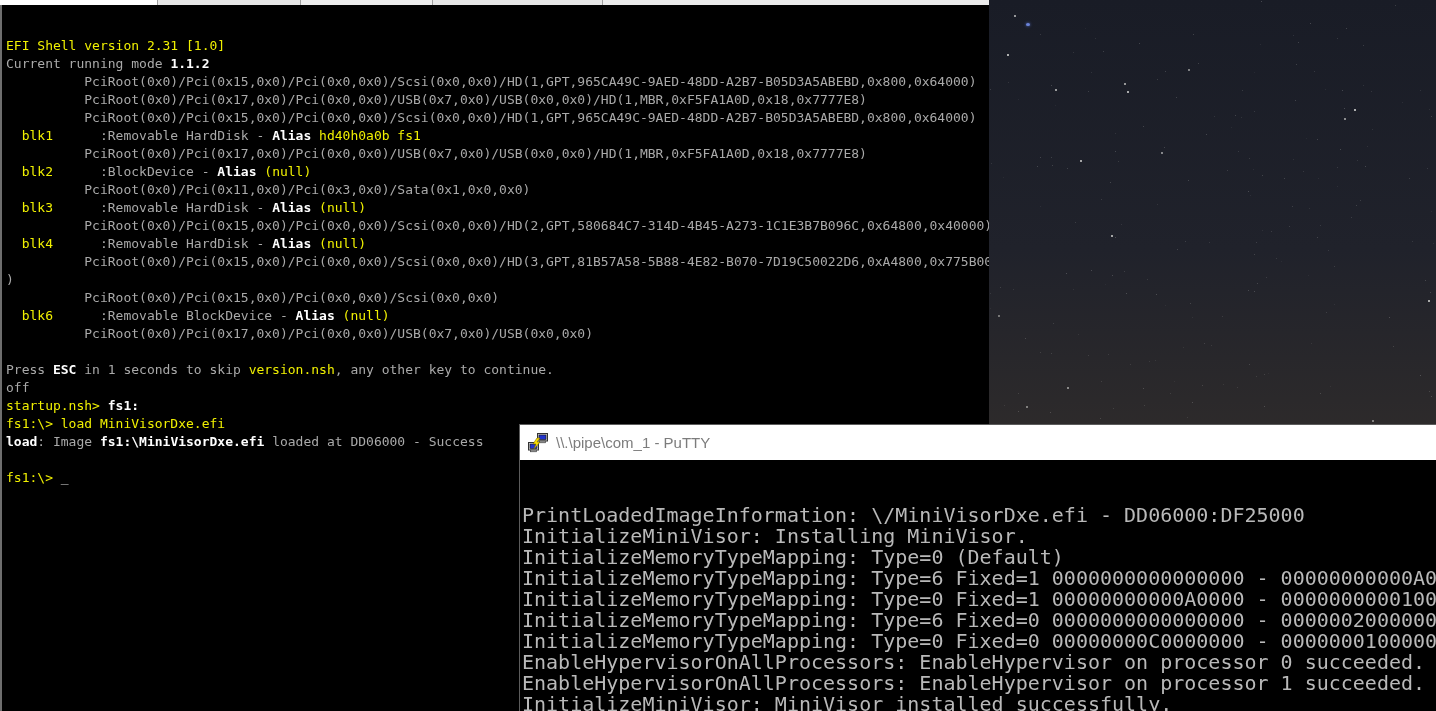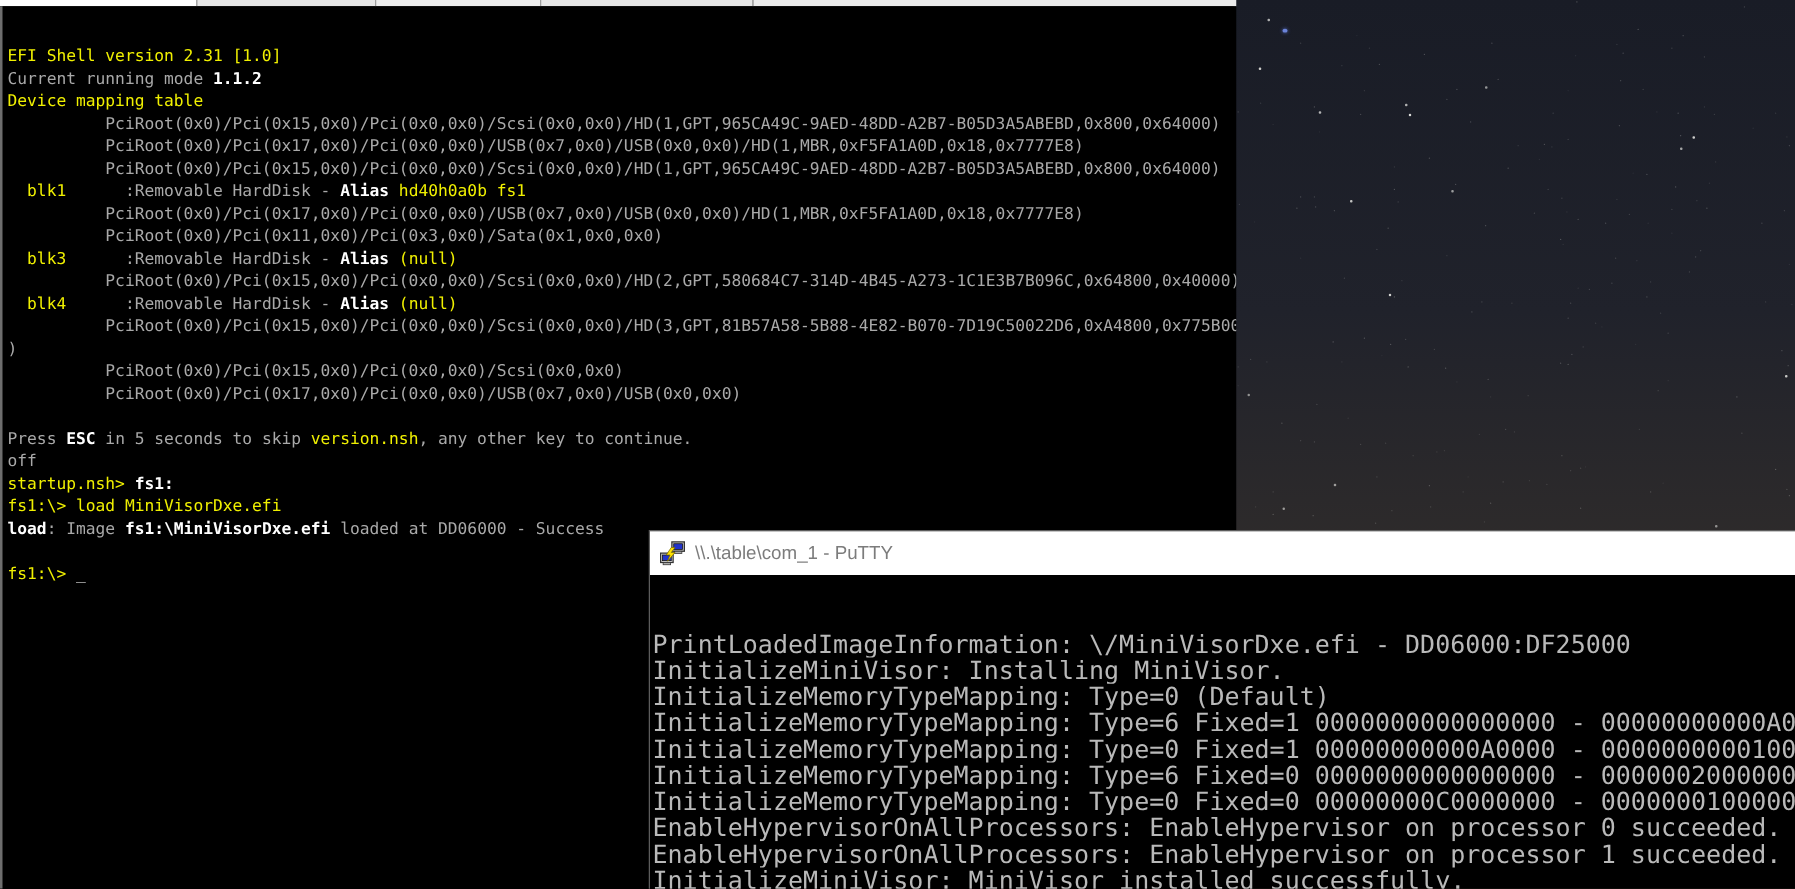--- a/index.html
+++ b/index.html
@@ -382,36 +382,37 @@
   <div style="width:131px;background:#ededed"></div>
   <div style="width:169px;background:#e6e6e6"></div>
   <div style="width:386px;background:#ebebeb"></div>
 </div>
 
 <div id="efi-console">
   <div id="efi-lines">
       <div class="crow">&nbsp;</div>
       <div class="crow"><span class="seg-y">EFI Shell version 2.31 [1.0]</span></div>
       <div class="crow"><span class="seg-g">Current running mode </span><span class="seg-w">1.1.2</span></div>
-      <div class="crow"><span class="seg-y">Device mapping table</span></div>
       <div class="crow"><span class="seg-g">          PciRoot(0x0)/Pci(0x15,0x0)/Pci(0x0,0x0)/Scsi(0x0,0x0)/HD(1,GPT,965CA49C-9AED-48DD-A2B7-B05D3A5ABEBD,0x800,0x64000)</span></div>
       <div class="crow"><span class="seg-g">          PciRoot(0x0)/Pci(0x17,0x0)/Pci(0x0,0x0)/USB(0x7,0x0)/USB(0x0,0x0)/HD(1,MBR,0xF5FA1A0D,0x18,0x7777E8)</span></div>
       <div class="crow"><span class="seg-g">          PciRoot(0x0)/Pci(0x15,0x0)/Pci(0x0,0x0)/Scsi(0x0,0x0)/HD(1,GPT,965CA49C-9AED-48DD-A2B7-B05D3A5ABEBD,0x800,0x64000)</span></div>
       <div class="crow"><span class="seg-y">  blk1</span><span class="seg-g">      :Removable HardDisk - </span><span class="seg-w">Alias</span><span class="seg-y"> hd40h0a0b fs1</span></div>
       <div class="crow"><span class="seg-g">          PciRoot(0x0)/Pci(0x17,0x0)/Pci(0x0,0x0)/USB(0x7,0x0)/USB(0x0,0x0)/HD(1,MBR,0xF5FA1A0D,0x18,0x7777E8)</span></div>
+      <div class="crow"><span class="seg-y">  blk2</span><span class="seg-g">      :BlockDevice - </span><span class="seg-w">Alias</span><span class="seg-y"> (null)</span></div>
       <div class="crow"><span class="seg-g">          PciRoot(0x0)/Pci(0x11,0x0)/Pci(0x3,0x0)/Sata(0x1,0x0,0x0)</span></div>
       <div class="crow"><span class="seg-y">  blk3</span><span class="seg-g">      :Removable HardDisk - </span><span class="seg-w">Alias</span><span class="seg-y"> (null)</span></div>
       <div class="crow"><span class="seg-g">          PciRoot(0x0)/Pci(0x15,0x0)/Pci(0x0,0x0)/Scsi(0x0,0x0)/HD(2,GPT,580684C7-314D-4B45-A273-1C1E3B7B096C,0x64800,0x40000)</span></div>
       <div class="crow"><span class="seg-y">  blk4</span><span class="seg-g">      :Removable HardDisk - </span><span class="seg-w">Alias</span><span class="seg-y"> (null)</span></div>
       <div class="crow"><span class="seg-g">          PciRoot(0x0)/Pci(0x15,0x0)/Pci(0x0,0x0)/Scsi(0x0,0x0)/HD(3,GPT,81B57A58-5B88-4E82-B070-7D19C50022D6,0xA4800,0x775B000</span></div>
       <div class="crow"><span class="seg-g">)</span></div>
       <div class="crow"><span class="seg-g">          PciRoot(0x0)/Pci(0x15,0x0)/Pci(0x0,0x0)/Scsi(0x0,0x0)</span></div>
+      <div class="crow"><span class="seg-y">  blk6</span><span class="seg-g">      :Removable BlockDevice - </span><span class="seg-w">Alias</span><span class="seg-y"> (null)</span></div>
       <div class="crow"><span class="seg-g">          PciRoot(0x0)/Pci(0x17,0x0)/Pci(0x0,0x0)/USB(0x7,0x0)/USB(0x0,0x0)</span></div>
       <div class="crow">&nbsp;</div>
-      <div class="crow"><span class="seg-g">Press </span><span class="seg-w">ESC</span><span class="seg-g"> in 5 seconds to skip </span><span class="seg-y">version.nsh</span><span class="seg-g">, any other key to continue.</span></div>
+      <div class="crow"><span class="seg-g">Press </span><span class="seg-w">ESC</span><span class="seg-g"> in 1 seconds to skip </span><span class="seg-y">version.nsh</span><span class="seg-g">, any other key to continue.</span></div>
       <div class="crow"><span class="seg-g">off</span></div>
       <div class="crow"><span class="seg-y">startup.nsh&gt; </span><span class="seg-w">fs1:</span></div>
       <div class="crow"><span class="seg-y">fs1:\&gt; load MiniVisorDxe.efi</span></div>
       <div class="crow"><span class="seg-w">load</span><span class="seg-g">: Image </span><span class="seg-w">fs1:\MiniVisorDxe.efi</span><span class="seg-g"> loaded at DD06000 - Success</span></div>
       <div class="crow">&nbsp;</div>
       <div class="crow"><span class="seg-y">fs1:\&gt; </span><span class="seg-c">_</span></div>
     </div>
 </div>
 
 <div id="putty-window">
@@ -423,19 +424,19 @@
         <rect x="12" y="3" width="7" height="4.5" fill="#2233cc" stroke="#111" stroke-width="0.6"></rect>
         <rect x="12.5" y="9" width="6" height="1.8" fill="#aaaaaa" stroke="#333" stroke-width="0.6"></rect>
 
         <rect x="1.5" y="10.5" width="10" height="7.5" fill="#d4d4d4" stroke="#333" stroke-width="1"></rect>
         <rect x="3" y="12" width="7" height="4.5" fill="#2233cc" stroke="#111" stroke-width="0.6"></rect>
         <rect x="3.5" y="18" width="6" height="1.8" fill="#aaaaaa" stroke="#333" stroke-width="0.6"></rect>
 
         <polygon points="10,6 6,12 9,12 7,17 13,10 10,10 13,6" fill="#ffe100" stroke="#7a6a00" stroke-width="0.6"></polygon>
       </svg>
     </span>
-    <span id="putty-title" style="color: rgb(124, 124, 124);">\\.\table\com_1 - PuTTY</span>
+    <span id="putty-title" style="color: rgb(124, 124, 124);">\\.\pipe\com_1 - PuTTY</span>
   </div>
   <div id="putty-body" style="color: rgb(185, 185, 185);">
     <div id="putty-lines"><div class="prow">PrintLoadedImageInformation: \/MiniVisorDxe.efi - DD06000:DF25000</div><div class="prow">InitializeMiniVisor: Installing MiniVisor.</div><div class="prow">InitializeMemoryTypeMapping: Type=0 (Default)</div><div class="prow">InitializeMemoryTypeMapping: Type=6 Fixed=1 0000000000000000 - 00000000000A0000</div><div class="prow">InitializeMemoryTypeMapping: Type=0 Fixed=1 00000000000A0000 - 0000000000100000</div><div class="prow">InitializeMemoryTypeMapping: Type=6 Fixed=0 0000000000000000 - 0000002000000000</div><div class="prow">InitializeMemoryTypeMapping: Type=0 Fixed=0 00000000C0000000 - 0000000100000000</div><div class="prow">EnableHypervisorOnAllProcessors: EnableHypervisor on processor 0 succeeded.</div><div class="prow">EnableHypervisorOnAllProcessors: EnableHypervisor on processor 1 succeeded.</div><div class="prow">InitializeMiniVisor: MiniVisor installed successfully.</div></div>
     
   </div>
 </div>
 
 </body></html>

